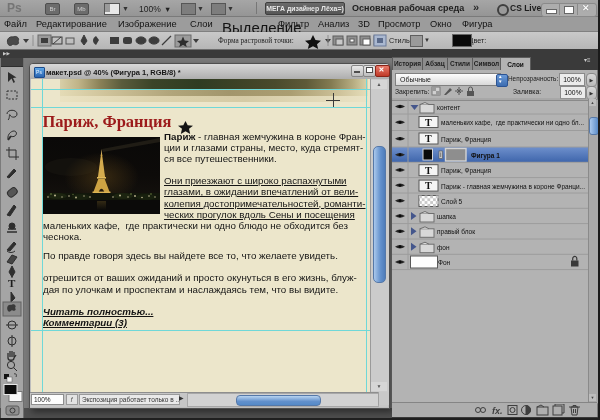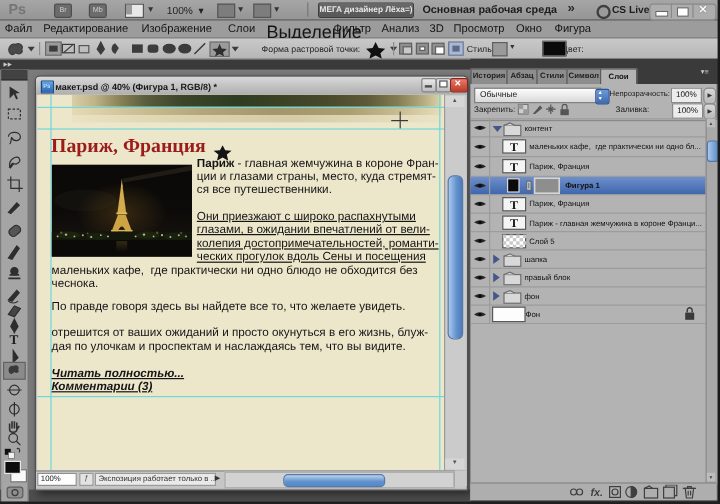--- a/index.html
+++ b/index.html
@@ -75,21 +75,21 @@
       <rect x="336" y="7" width="7" height="6" fill="#c9c9c9" stroke="#5f5f5f"></rect>
     <rect x="347" y="4" width="10" height="9" fill="#8f8f8f" stroke="#5f5f5f"></rect>
       <rect x="350" y="7" width="4" height="3" fill="#fff" stroke="#5f5f5f"></rect>
     <rect x="360" y="4" width="10" height="9" fill="#8f8f8f" stroke="#5f5f5f"></rect>
       <rect x="363" y="7" width="7" height="6" fill="#fff" stroke="#5f5f5f"></rect>
     <rect x="374" y="4" width="10" height="9" fill="#8f8f8f" stroke="#5f5f5f"></rect>
     <rect x="374" y="3" width="12" height="11" fill="#aab8d0" stroke="#6a7a9a"></rect>
       <rect x="377" y="6" width="6" height="5" fill="#5a6a8a" stroke="none"></rect>
   </g>
 </svg>
-<div class="abs txt" style="left:218px;top:36px;font-size:7.3px;color:#222;">Форма растровой точки:</div>
+<div class="abs txt" style="left:218px;top:36px;font-size:7.3px;color:#222;font-family:Liberation Serif, serif;">Форма растровой точки:</div>
 <div class="abs txt" style="left:389px;top:36px;font-size:7.3px;color:#222;">Стиль:</div>
 <div class="abs" style="left:410px;top:35px;width:11px;height:10px;background:#9a9a9a;border:1px solid #5f5f5f;"></div>
 <div class="abs txt" style="left:424px;top:37px;font-size:6px;color:#333;">▼</div>
 <div class="abs txt" style="left:432px;top:36px;font-size:7.3px;color:#222;margin-left:36px;">Цвет:</div>
 <div class="abs" style="left:452px;top:34px;width:18px;height:11px;background:#0a0a0a;border:1px solid #666;"></div>
 
 <div class="abs" style="left:0;top:50px;width:600px;height:370px;background:#7b7b7b;"></div>
 <div class="abs" style="left:0;top:50px;width:600px;height:8px;background:#3a3a3a;"></div>
 <div class="abs" style="left:0;top:408px;width:392px;height:12px;background:#4e4e4e;"></div>
 <div class="abs" style="left:597.5px;top:0;width:2.5px;height:420px;background:#1a1a1a;z-index:50;"></div>

